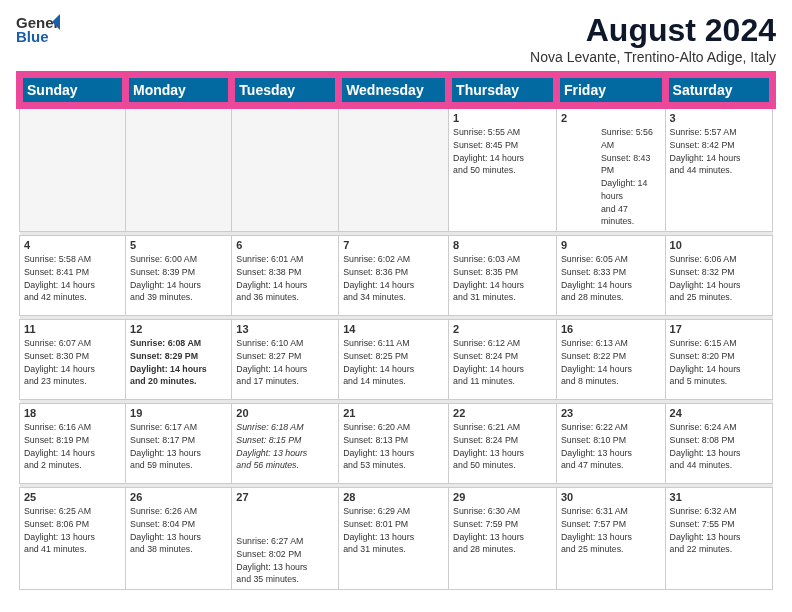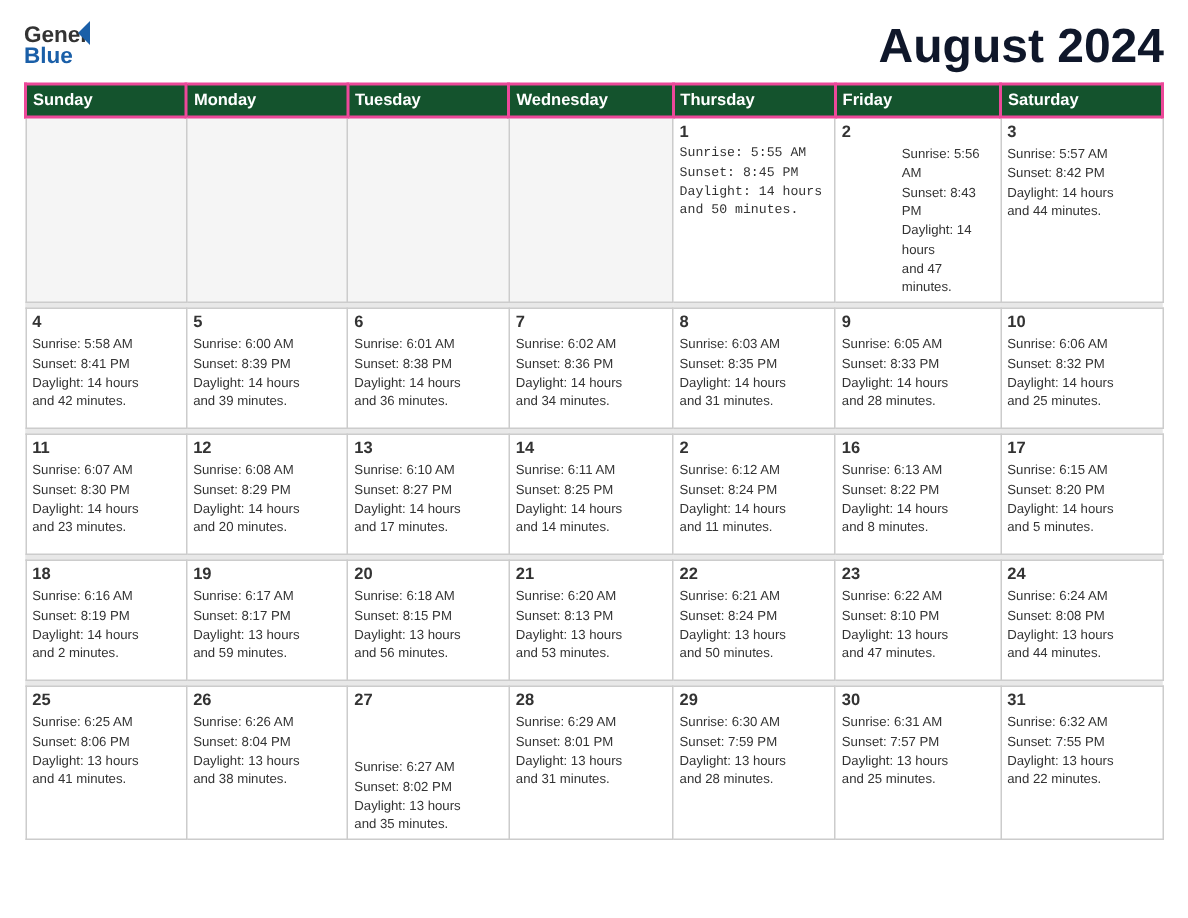--- a/index.html
+++ b/index.html
@@ -43,27 +43,27 @@
       font-size: 14px;
       font-weight: normal;
       color: #333;
     }
     .calendar {
       width: 100%;
       border-collapse: collapse;
       font-size: 9.5px;
     }
     .calendar th {
-      background: #14532d;
+      background: #0369a1;
       color: #fff;
       padding: 4px 4px;
       text-align: left;
-      font-size: 11px;
+      font-size: 14px;
       font-weight: bold;
-      border: 2px solid #ec4899;
+      border: 7px solid #ec4899;
     }
     .calendar td {
       border: 1px solid #ccc;
       vertical-align: top;
       padding: 3px 4px;
       width: 113px;
       height: 80px;
       background: #fff;
     }
     .calendar td.empty {
@@ -101,20 +101,21 @@
       <div class="logo-wrapper">
         <svg width="44" height="34" viewBox="0 0 44 34">
           <text x="0" y="16" font-family="Arial" font-size="15" font-weight="bold" fill="#333">General</text>
           <text x="0" y="30" font-family="Arial" font-size="15" font-weight="bold" fill="#1a5fa8">Blue</text>
           <polygon points="36,10 44,2 44,18" fill="#1a5fa8"></polygon>
         </svg>
       </div>
     </div>
     <div class="title-block">
       <h1>August 2024</h1>
+      <h2>Nova Levante, Trentino-Alto Adige, Italy</h2>
     </div>
   </div>
 
   <table class="calendar">
     <thead>
       <tr>
         <th>Sunday</th>
         <th>Monday</th>
         <th>Tuesday</th>
         <th>Wednesday</th>
@@ -124,21 +125,21 @@
       </tr>
     </thead>
     <tbody id="calendar-body">
     <tr>
           <td class="empty"></td>
           <td class="empty"></td>
           <td class="empty"></td>
           <td class="empty"></td>
           <td>
             <span class="day-num">1</span>
-            <div class="day-info" style="white-space: pre-line; font-family: Liberation Mono, monospace;">Sunrise: 5:55 AM
+            <div class="day-info" style="white-space: pre-line;">Sunrise: 5:55 AM
 Sunset: 8:45 PM
 Daylight: 14 hours
 and 50 minutes.</div>
           </td>
           <td>
             <span class="day-num">2</span>
             <div class="day-info" style="white-space: pre-line; margin-left: 40px;">Sunrise: 5:56 AM
 Sunset: 8:43 PM
 Daylight: 14 hours
 and 47 minutes.</div>
@@ -223,21 +224,21 @@
         <tr>
           <td>
             <span class="day-num">11</span>
             <div class="day-info" style="white-space: pre-line;">Sunrise: 6:07 AM
 Sunset: 8:30 PM
 Daylight: 14 hours
 and 23 minutes.</div>
           </td>
           <td>
             <span class="day-num">12</span>
-            <div class="day-info" style="white-space: pre-line;">Sunrise: 6:08 AM
+            <div class="day-info" style="white-space: pre-line; font-weight: bold;">Sunrise: 6:08 AM
 Sunset: 8:29 PM
 Daylight: 14 hours
 and 20 minutes.</div>
           </td>
           <td>
             <span class="day-num">13</span>
             <div class="day-info" style="white-space: pre-line;">Sunrise: 6:10 AM
 Sunset: 8:27 PM
 Daylight: 14 hours
 and 17 minutes.</div>
@@ -290,21 +291,21 @@
           </td>
           <td>
             <span class="day-num">19</span>
             <div class="day-info" style="white-space: pre-line;">Sunrise: 6:17 AM
 Sunset: 8:17 PM
 Daylight: 13 hours
 and 59 minutes.</div>
           </td>
           <td>
             <span class="day-num">20</span>
-            <div class="day-info" style="white-space: pre-line;">Sunrise: 6:18 AM
+            <div class="day-info" style="white-space: pre-line; font-style: italic;">Sunrise: 6:18 AM
 Sunset: 8:15 PM
 Daylight: 13 hours
 and 56 minutes.</div>
           </td>
           <td>
             <span class="day-num">21</span>
             <div class="day-info" style="white-space: pre-line;">Sunrise: 6:20 AM
 Sunset: 8:13 PM
 Daylight: 13 hours
 and 53 minutes.</div>

